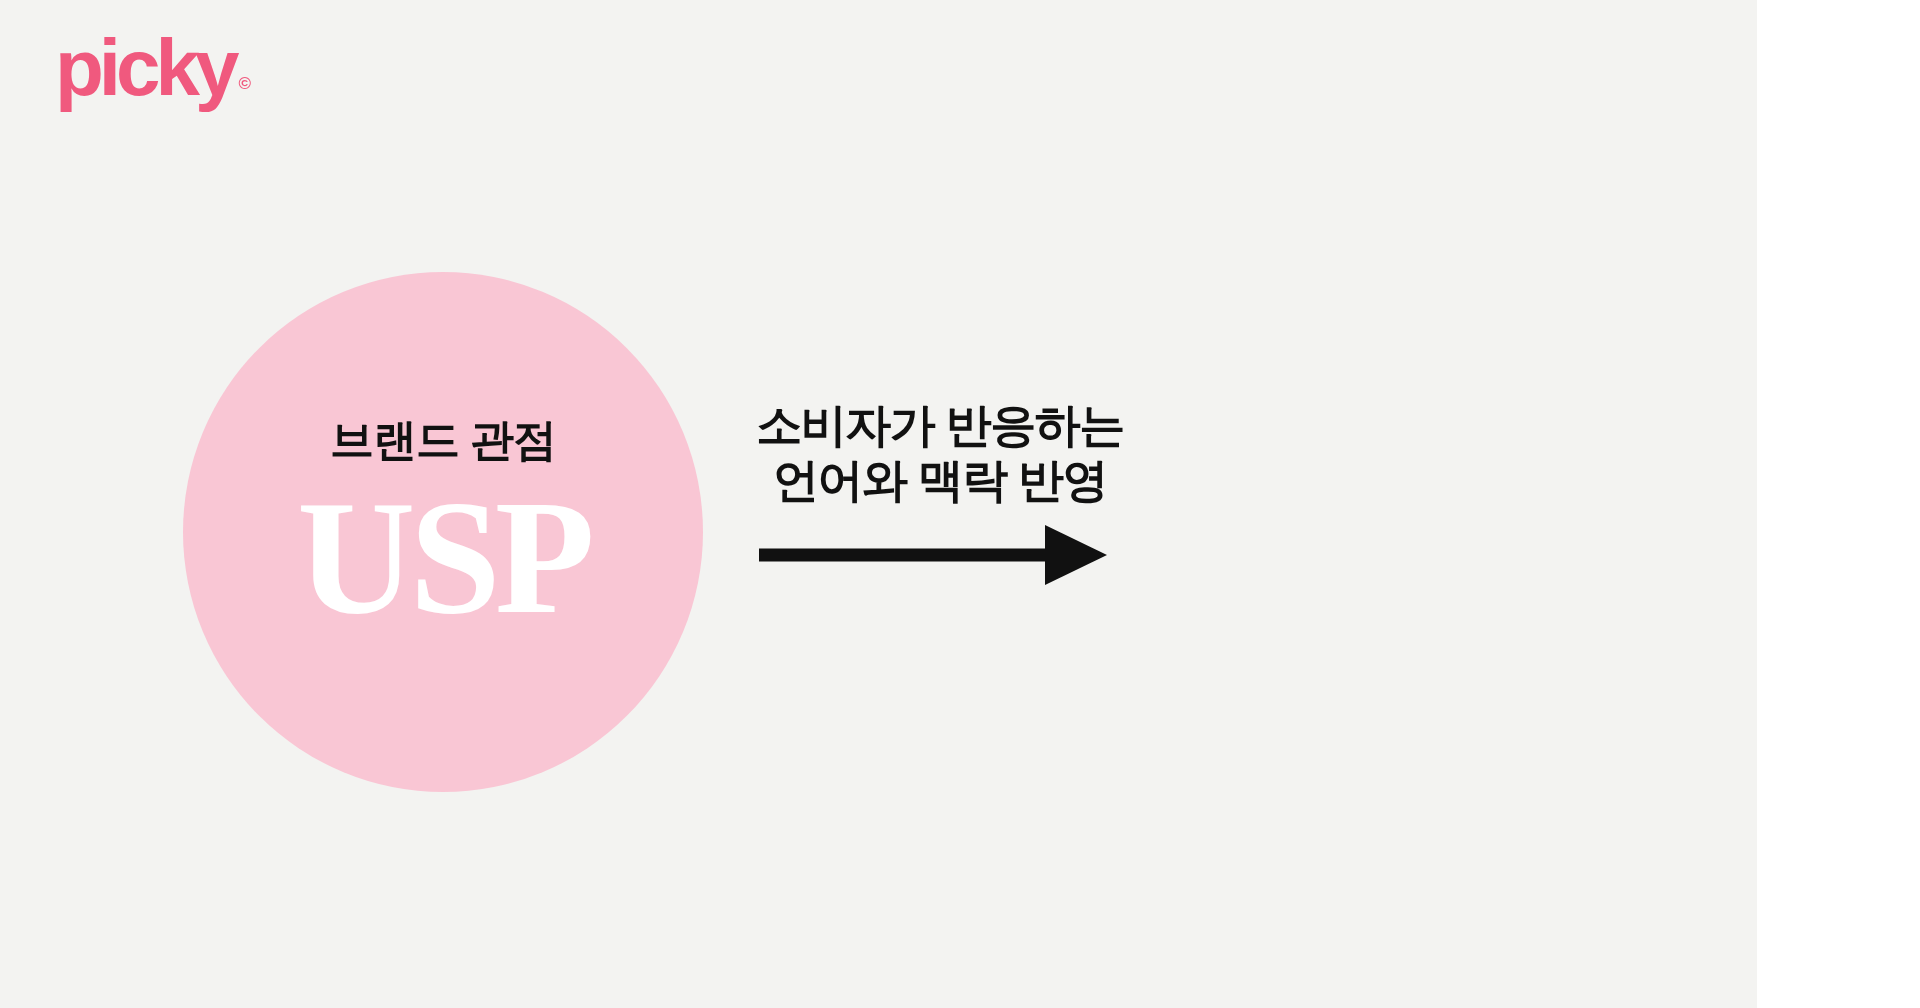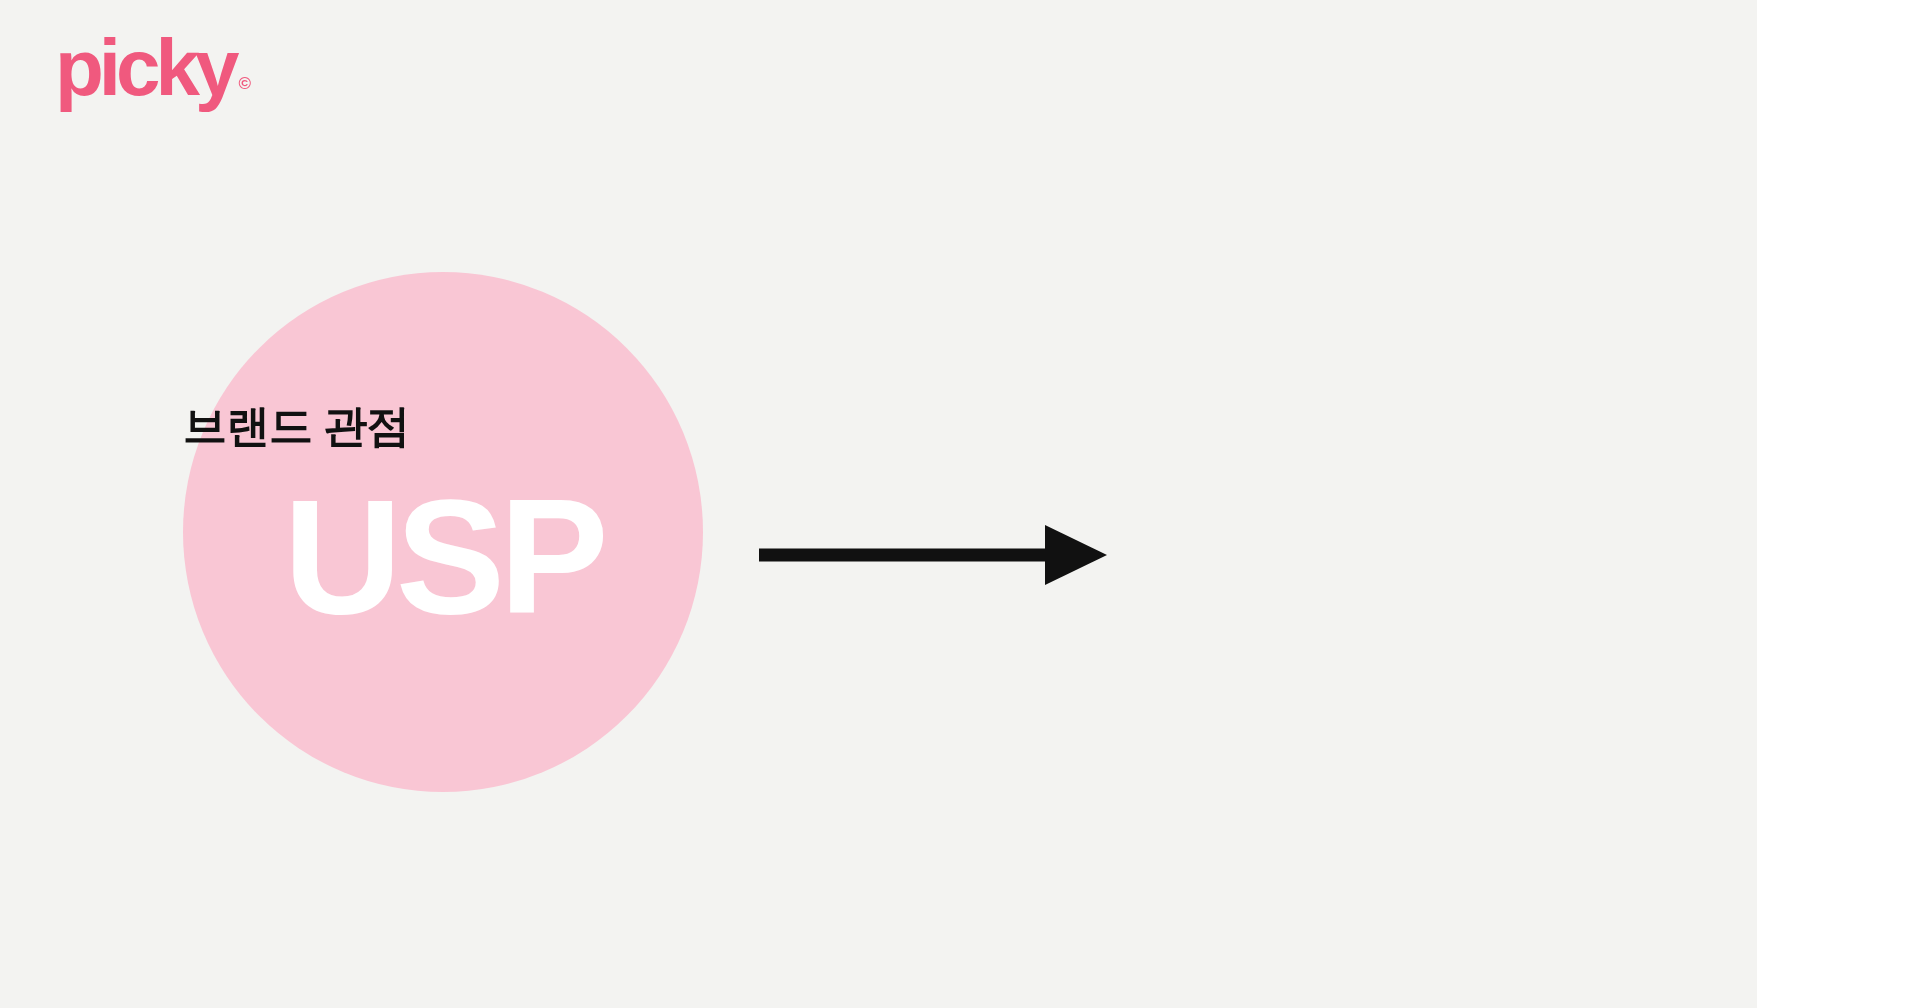--- a/index.html
+++ b/index.html
@@ -35,38 +35,40 @@
     top: 272px;
     width: 520px;
     height: 520px;
     border-radius: 50%;
   }
   .circle--left  { left: 183px;  background: var(--circle-left,  #F9C6D4); }
   .circle--right { left: 1217px; background: var(--circle-right, #F06283); }
   .circle-label {
     position: absolute;
     left: 0; right: 0;
-    top: 154px;
+    top: 168px;
     transform: translateY(-50%);
+    text-align: center;
     font-size: 44px;
     font-weight: 700;
     letter-spacing: -1px;
     color: var(--text-dark, #111111);
   }
   .circle-title {
     position: absolute;
     left: 0; right: 0;
     top: 285px;
     transform: translateY(-50%);
     text-align: center;
     font-size: 164px;
     font-weight: 800;
     letter-spacing: -6px;
     line-height: 1;
     color: var(--text-light, #FFFFFF);
+    font-family: Liberation Serif, serif;
   }
   .annotation {
     position: absolute;
     left: 690px;
     top: 398px;
     width: 500px;
     text-align: center;
     font-size: 46px;
     font-weight: 700;
     line-height: 55px;
@@ -85,20 +87,24 @@
 
 <div class="canvas">
 
   <div class="logo"><span>picky</span><span class="logo-mark">©</span></div>
 
   <div class="circle circle--left">
     <div class="circle-label">브랜드 관점</div>
     <div class="circle-title">USP</div>
   </div>
 
+  <div class="annotation">
+    <div>소비자가 반응하는</div>
+    <div>언어와 맥락 반영</div>
+  </div>
 
   <div class="arrow">
     <svg width="356" height="70" viewBox="0 0 356 70" xmlns="http://www.w3.org/2000/svg">
       <line x1="4" y1="35" x2="294" y2="35" stroke="currentColor" stroke-width="13"></line>
       <polygon points="290,5 352,35 290,65" fill="currentColor"></polygon>
     </svg>
   </div>
 
 
 </div>

